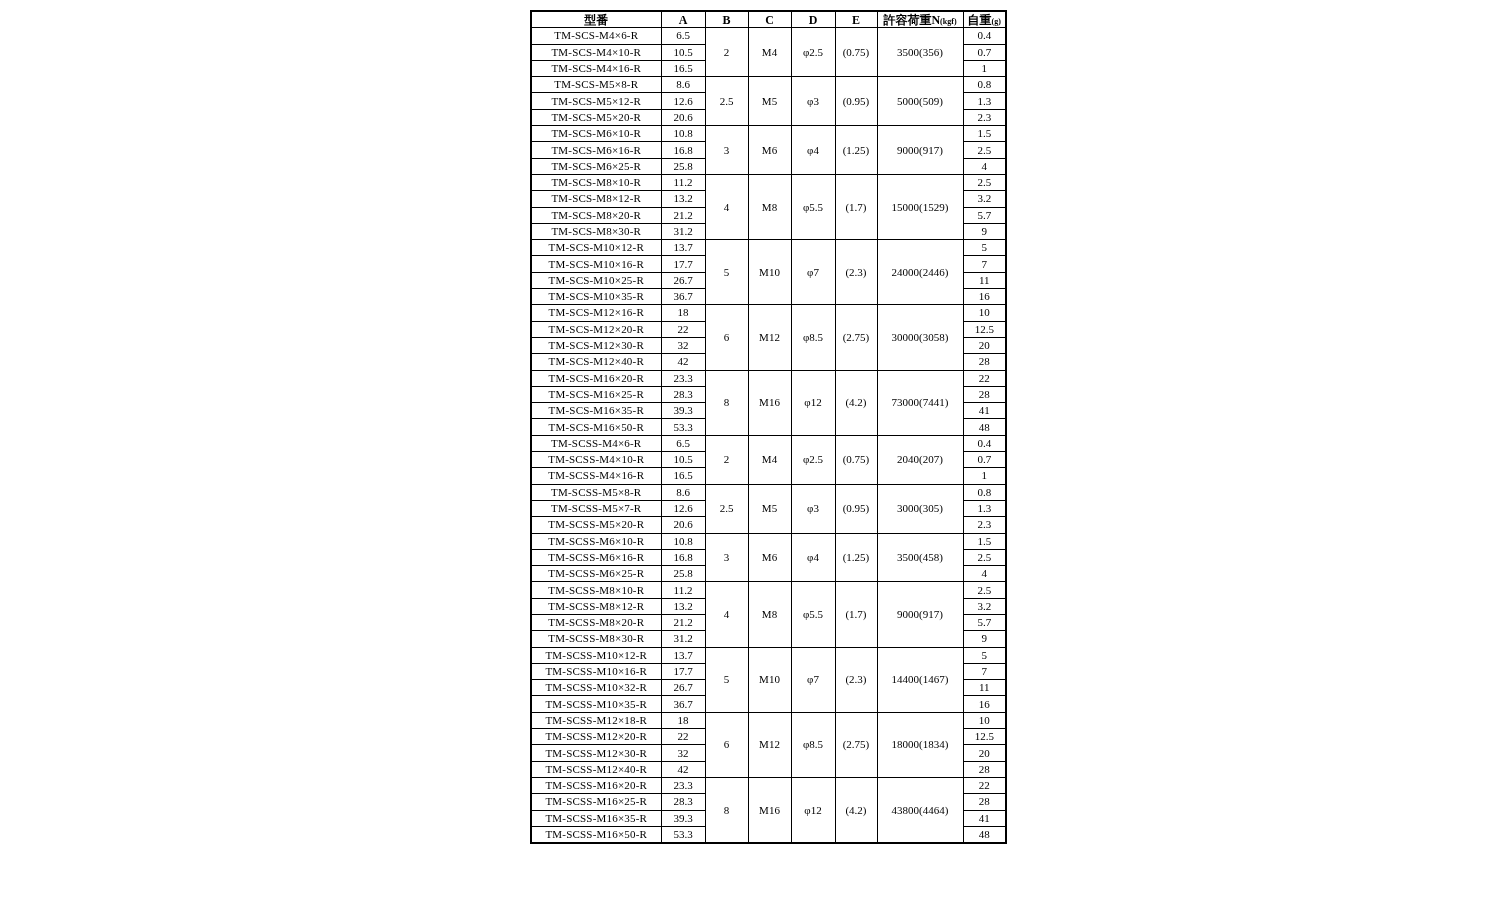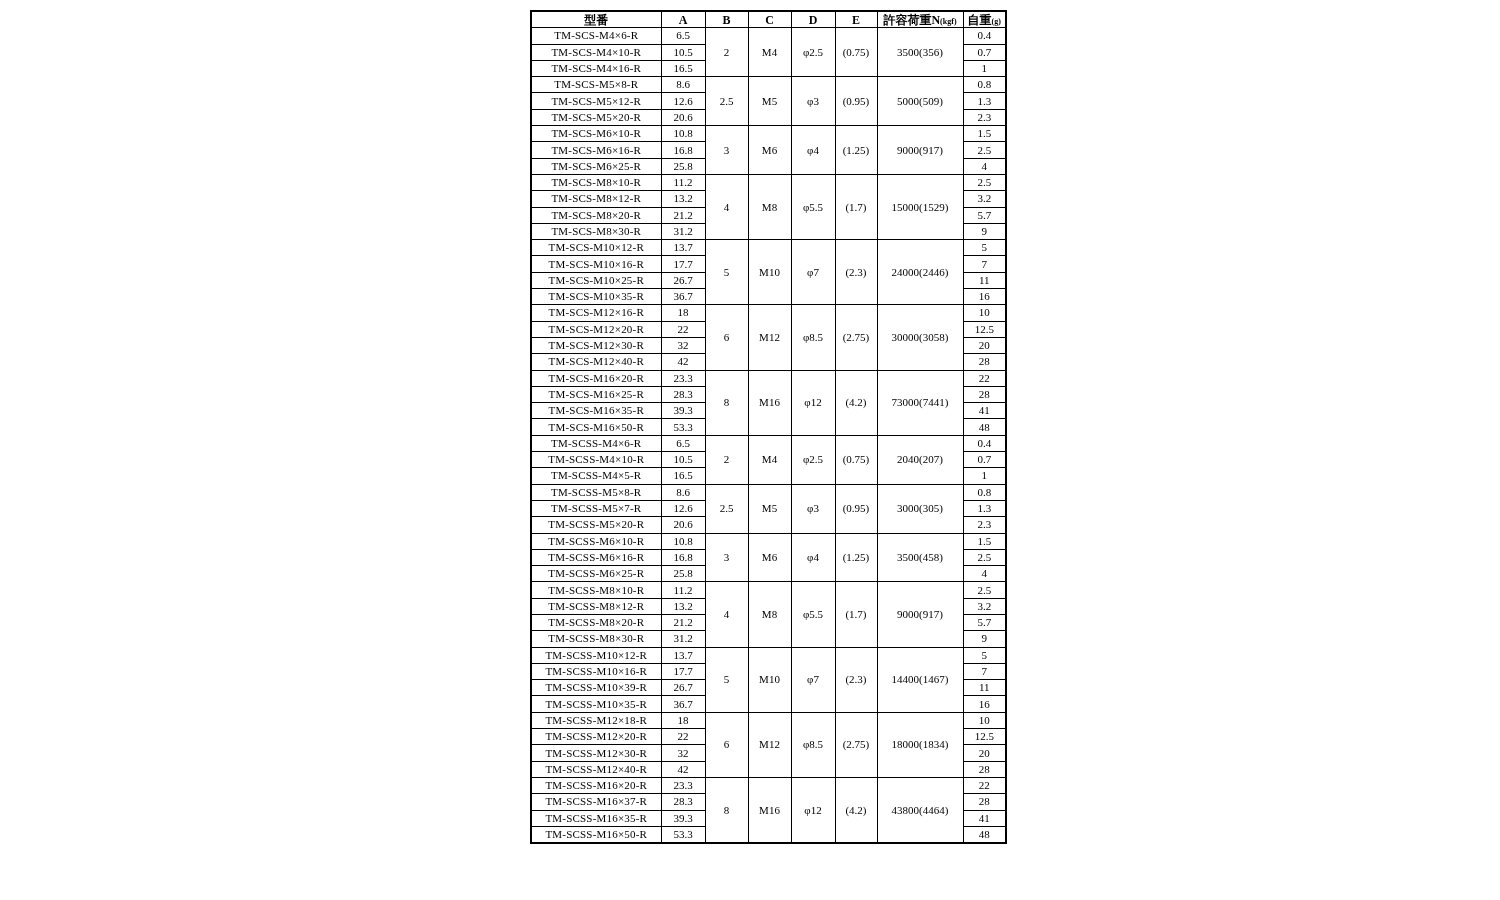--- a/index.html
+++ b/index.html
@@ -241,21 +241,21 @@
           <td rowspan="3" class="merged">(0.75)</td>
           <td rowspan="3" class="merged">2040(207)</td>
           <td>0.4</td>
         </tr>
         <tr>
           <td class="model">TM-SCSS-M4×10-R</td>
           <td>10.5</td>
           <td>0.7</td>
         </tr>
         <tr>
-          <td class="model">TM-SCSS-M4×5-R</td>
+          <td class="model">TM-SCSS-M4×16-R</td>
           <td>16.5</td>
           <td>1</td>
         </tr>
         <tr>
           <td class="model">TM-SCSS-M5×8-R</td>
           <td>8.6</td>
           <td rowspan="3" class="merged">2.5</td>
           <td rowspan="3" class="merged">M5</td>
           <td rowspan="3" class="merged">φ3</td>
           <td rowspan="3" class="merged">(0.95)</td>
@@ -326,21 +326,21 @@
           <td rowspan="4" class="merged">(2.3)</td>
           <td rowspan="4" class="merged">14400(1467)</td>
           <td>5</td>
         </tr>
         <tr>
           <td class="model">TM-SCSS-M10×16-R</td>
           <td>17.7</td>
           <td>7</td>
         </tr>
         <tr>
-          <td class="model">TM-SCSS-M10×39-R</td>
+          <td class="model">TM-SCSS-M10×32-R</td>
           <td>26.7</td>
           <td>11</td>
         </tr>
         <tr>
           <td class="model">TM-SCSS-M10×35-R</td>
           <td>36.7</td>
           <td>16</td>
         </tr>
         <tr>
           <td class="model">TM-SCSS-M12×18-R</td>
@@ -371,21 +371,21 @@
           <td class="model">TM-SCSS-M16×20-R</td>
           <td>23.3</td>
           <td rowspan="4" class="merged">8</td>
           <td rowspan="4" class="merged">M16</td>
           <td rowspan="4" class="merged">φ12</td>
           <td rowspan="4" class="merged">(4.2)</td>
           <td rowspan="4" class="merged">43800(4464)</td>
           <td>22</td>
         </tr>
         <tr>
-          <td class="model">TM-SCSS-M16×37-R</td>
+          <td class="model">TM-SCSS-M16×25-R</td>
           <td>28.3</td>
           <td>28</td>
         </tr>
         <tr>
           <td class="model">TM-SCSS-M16×35-R</td>
           <td>39.3</td>
           <td>41</td>
         </tr>
         <tr>
           <td class="model">TM-SCSS-M16×50-R</td>

